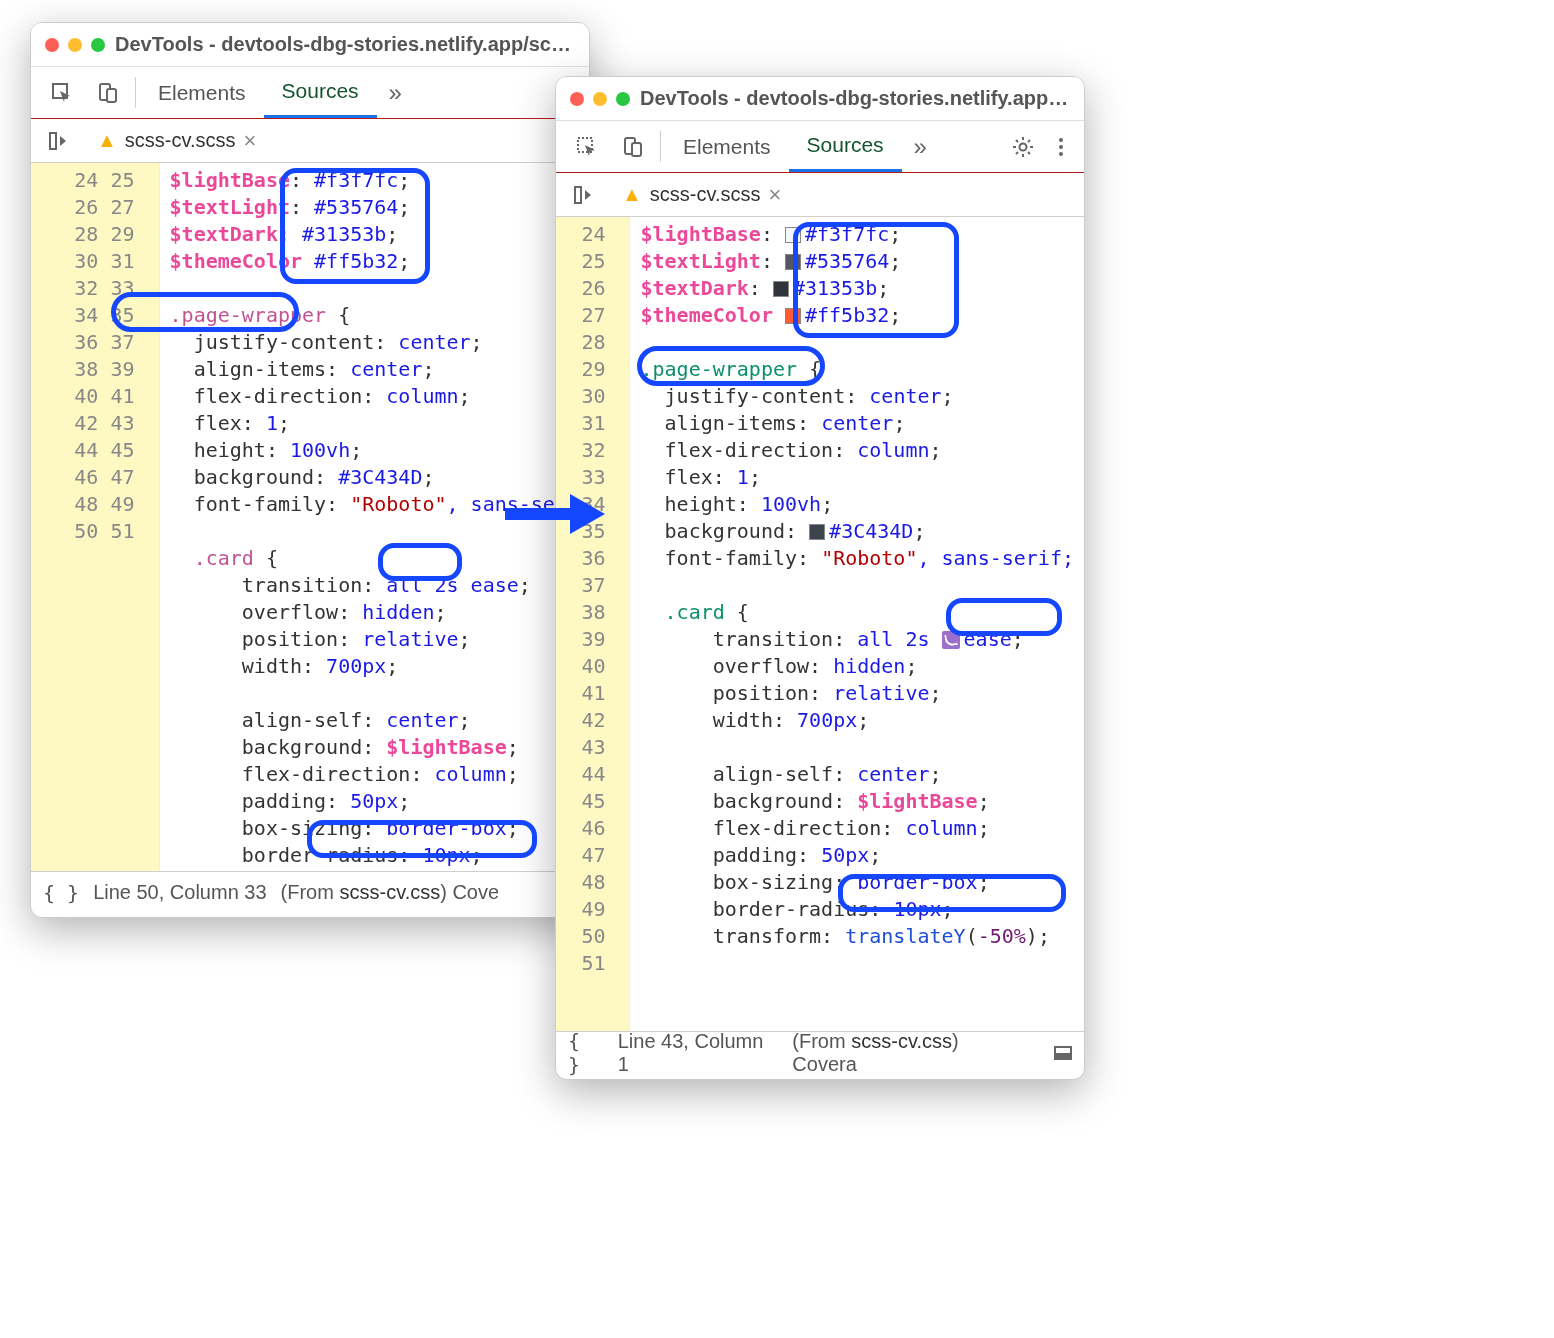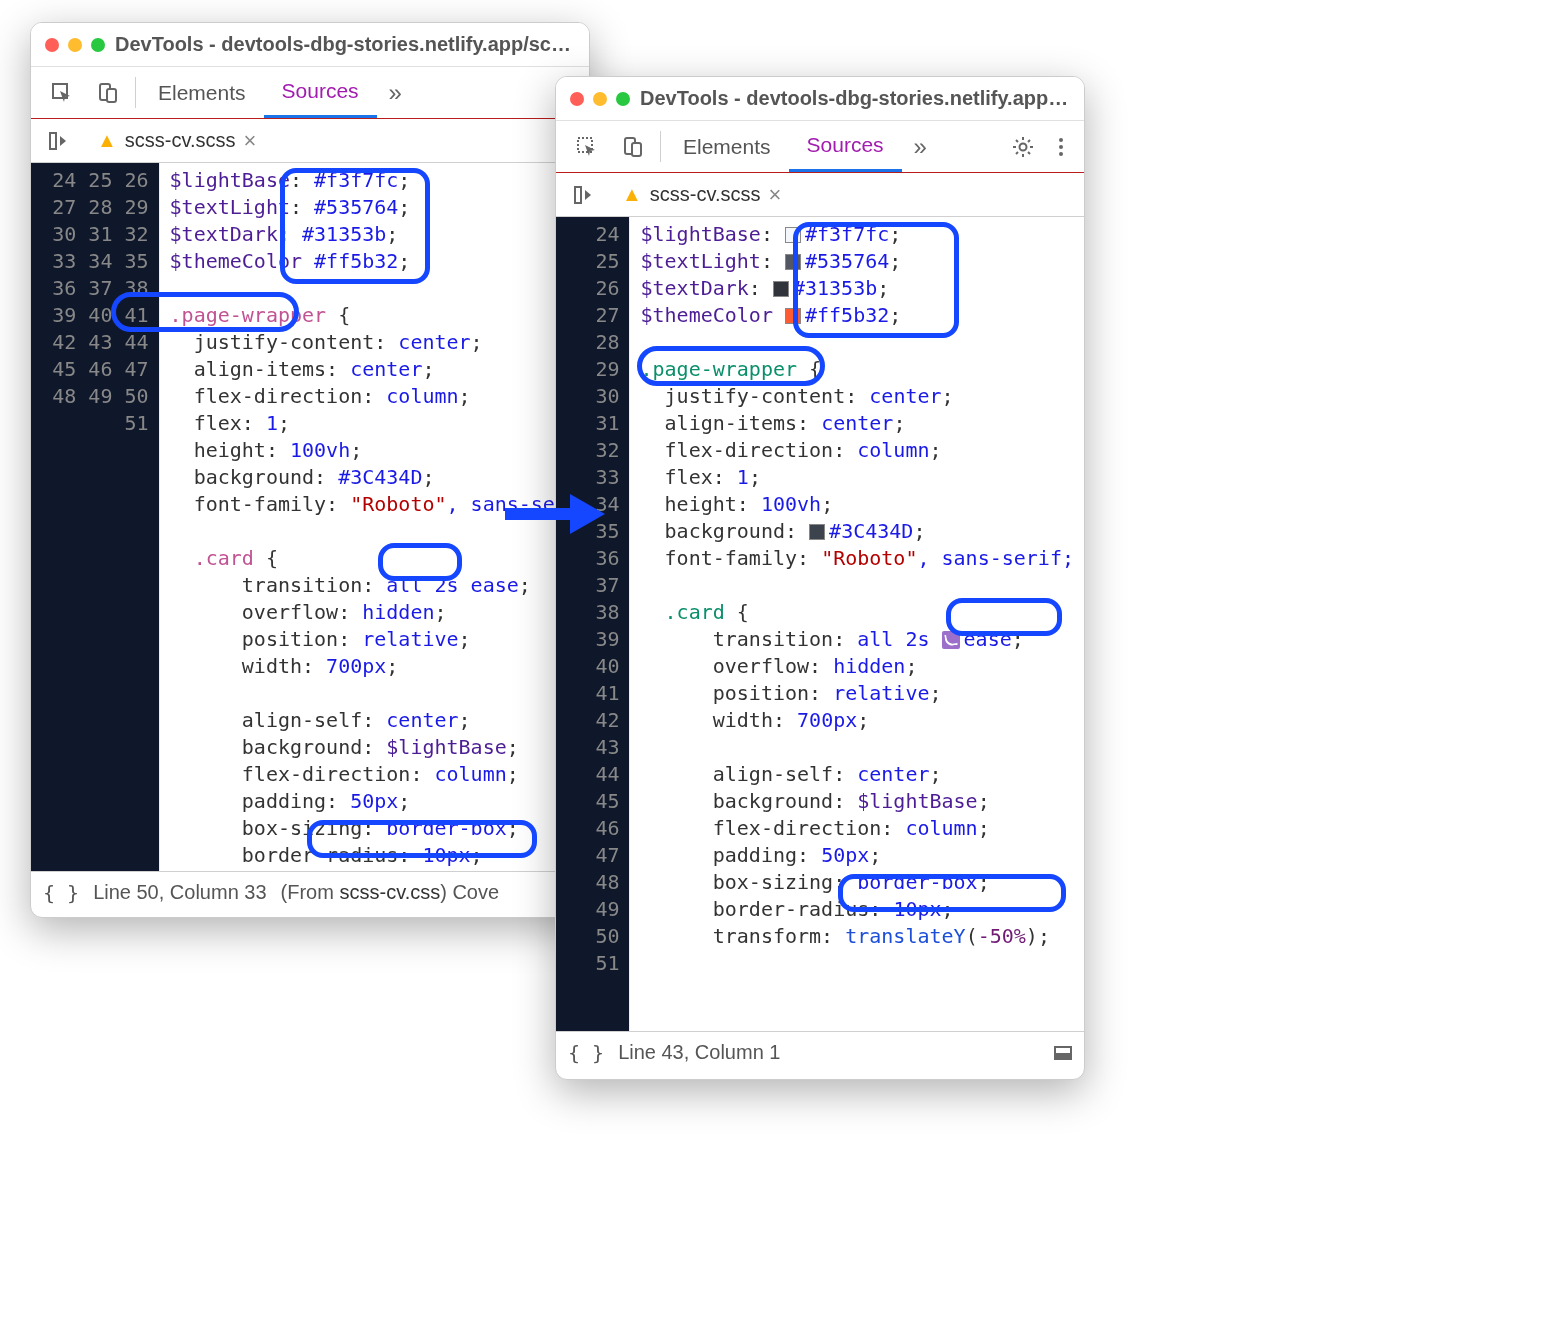--- a/index.html
+++ b/index.html
@@ -37,41 +37,41 @@
   .toolbar {
     height: 52px;
     border-bottom: 1px solid #b91c1c;
     display: flex;
     align-items: stretch;
     padding: 0 8px;
   }
   .tb-btn { display: flex; align-items: center; justify-content: center; padding: 0 12px; color: #666; }
   .tb-sep { width: 1px; background: #d0d0d0; margin: 10px 4px; }
   .tab { display:flex; align-items:center; padding:0 18px; color:#555; font-size:21px; cursor:pointer; }
-  .tab.active { color:#a21caf; border-bottom: 3px solid #1a73e8; }
+  .tab.active { color:#14532d; border-bottom: 3px solid #1a73e8; }
   .filetabs {
     height: 44px;
     border-bottom: 1px solid #d0d0d0;
     display: flex;
     align-items: stretch;
     padding: 0 6px;
   }
   .filetab { display:flex; align-items:center; gap:8px; padding:0 14px; font-size:20px; color:#333; }
   .warn { color:#fab005; }
   .codearea { display:flex; font-family: ui-monospace, "SF Mono", Menlo, monospace; font-size:20px; line-height:27px; overflow:hidden; }
-  .gutter { background:#0f172a; color:#888; text-align:right; padding:4px 10px 4px 16px; user-select:none; border-right:1px solid #eee; }
+  .gutter { background:#fef9c3; color:#888; text-align:right; padding:4px 24px 4px 16px; user-select:none; border-right:1px solid #eee; }
   .code { padding:4px 10px; white-space:pre; color:#333; flex:1; }
   .k-sel { color:#c25393; }
   .k-sel2 { color:#0a8f6b; }
   .k-prop { color:#333;margin-top:24px; }
   .k-val { color:#1a1ae6; }
   .k-str { color:#b30000; }
   .k-num { color:#701a75; }
   .k-fn { color:#1d4ed8; }
-  .k-var { color:#4c1d95; }
+  .k-var { color:#ec4899;font-weight:bold; }
   .swatch { display:inline-block; width:16px; height:16px; border:1px solid #888; vertical-align:-2px; margin-right:4px; }
   .ease-swatch { display:inline-block; width:18px; height:18px; background:#9c6fcb; border-radius:2px; vertical-align:-3px; margin-right:4px; position:relative; }
   .ease-swatch::after { content:""; position:absolute; left:3px; top:3px; width:10px; height:10px; border-left:2px solid #fff; border-bottom:2px solid #fff; border-radius:0 0 0 8px; transform:rotate(-10deg); }
   .statusbar { height:42px; border-top:1px solid #d0d0d0; display:flex; align-items:center; padding:0 12px; font-size:20px; color:#555; gap:14px; }
   .statusbar a { color:#333; }
   .arrow {
     position:absolute; left:500px; top:484px; width:110px; height:60px; z-index:50;
   }
   svg { display:block; }
 </style>
@@ -304,20 +304,21 @@
       <span class="k-prop">padding</span>: <span class="k-val">50px</span>;
       <span class="k-prop">box-sizing</span>: <span class="k-val">border-box</span>;
       <span class="k-prop">border-radius</span>: <span class="k-val">10px</span>;
       <span class="k-prop">transform</span>: <span class="k-fn">translateY</span>(<span class="k-num">-50%</span>);
 
 </div>
     </div>
   <div class="statusbar">
     <span style="font-family:monospace;">{ }</span>
     <span>Line 43, Column 1</span>
+    <span><span>(From </span><a>scss-cv.css</a><span>) Covera</span></span>
     <span style="flex:1"></span>
     <span style="border:2px solid #666;width:18px;height:14px;display:inline-block;position:relative;">
         <span style="position:absolute;bottom:0;left:0;right:0;height:5px;background:#666;"></span>
       </span>
   </div>
 </div>
 
 <div class="arrow">
   <svg width="110" height="60" viewBox="0 0 110 60">
       <line x1="5" y1="30" x2="80" y2="30" stroke="#1447ff" stroke-width="12"></line>

